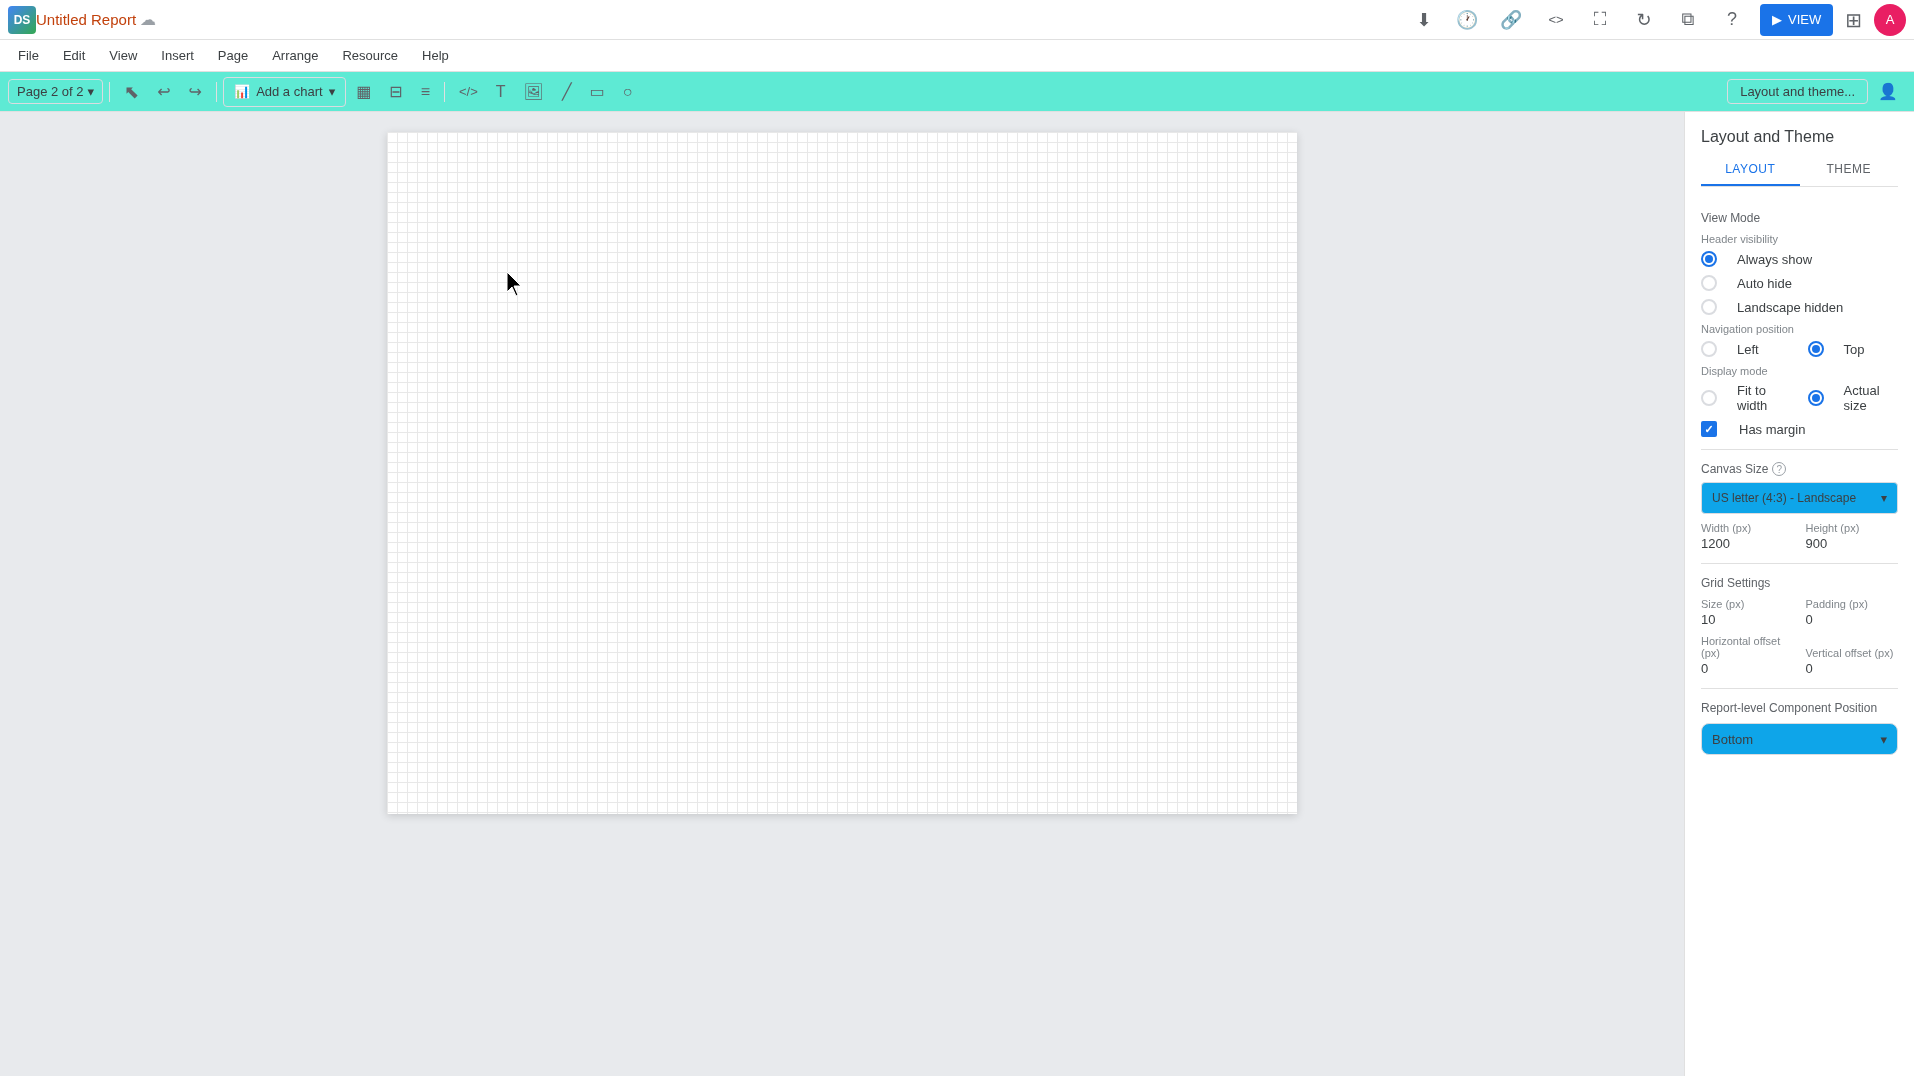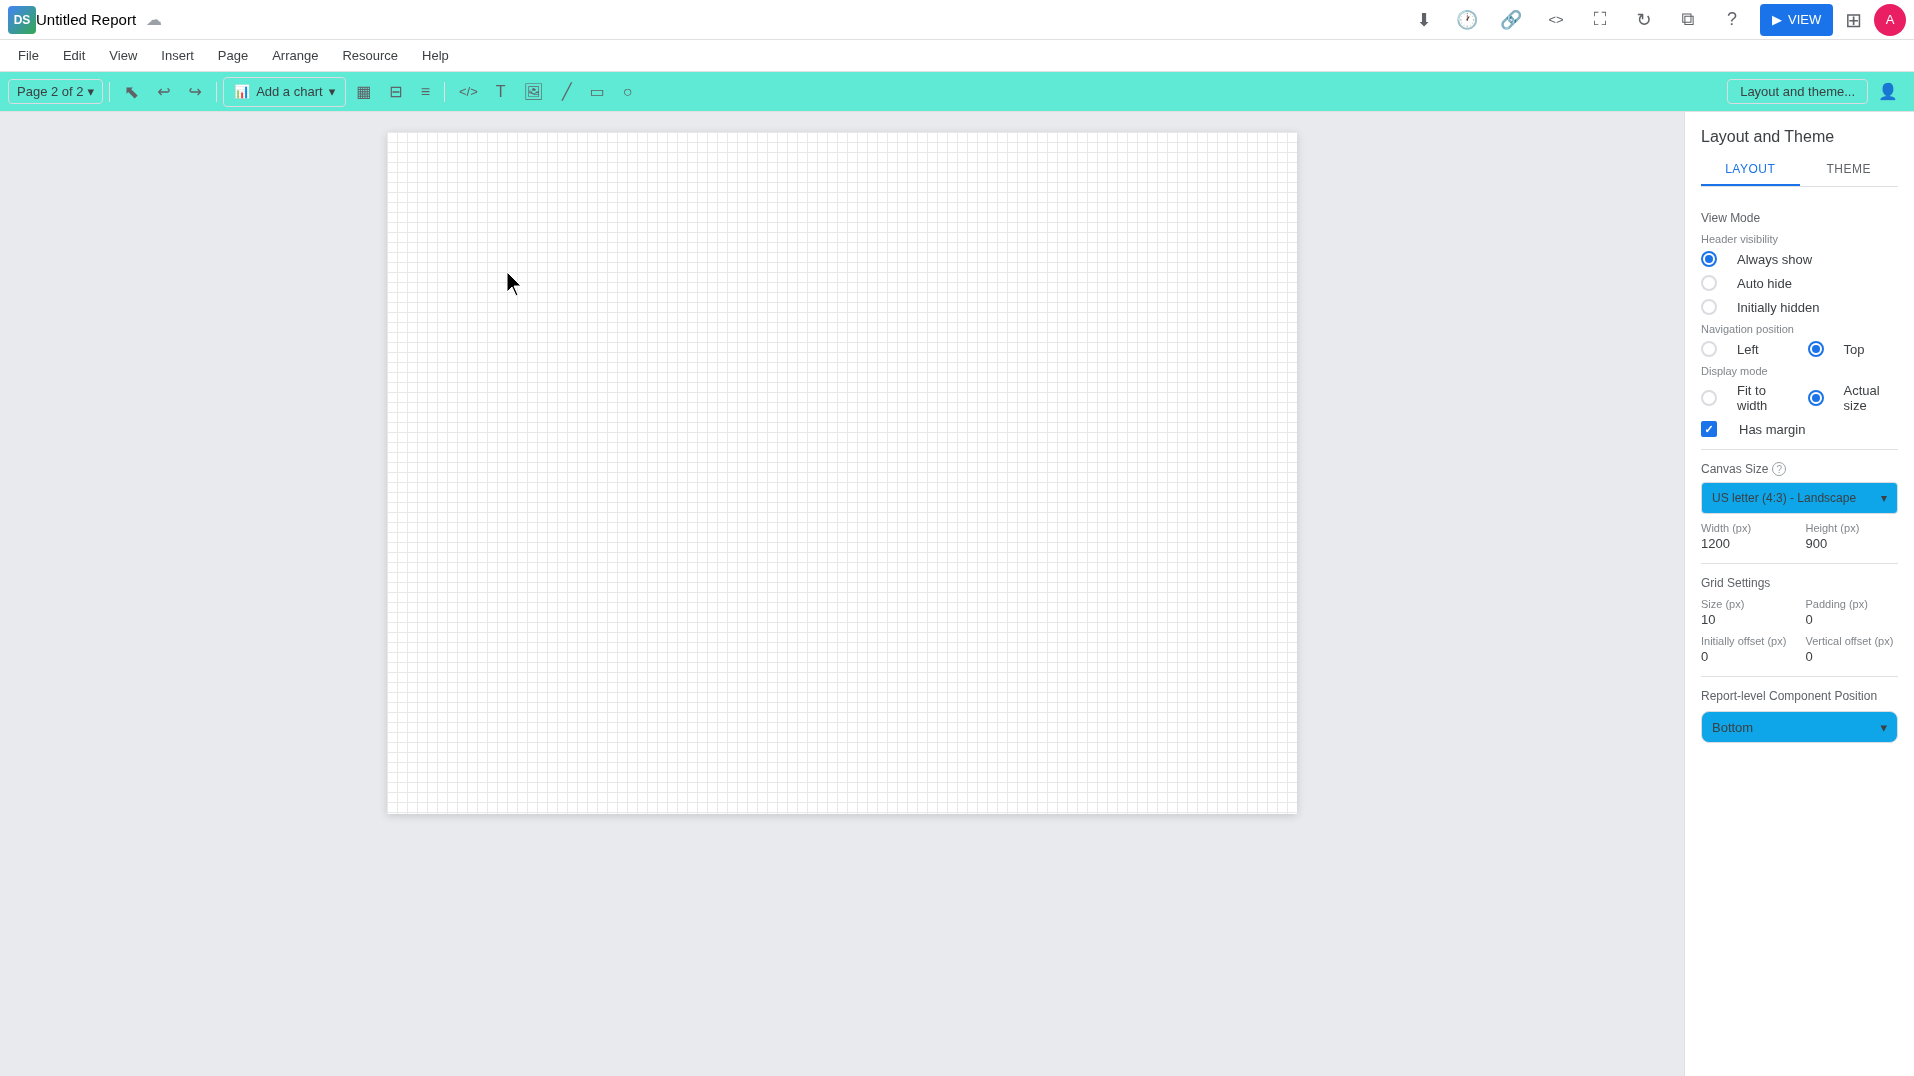--- a/index.html
+++ b/index.html
@@ -16,22 +16,22 @@
     }
     #app-logo {
       width: 28px; height: 28px;
       background: linear-gradient(135deg, #4285f4, #34a853);
       border-radius: 4px;
       display: flex; align-items: center; justify-content: center;
       color: white; font-size: 12px; font-weight: bold;
       flex-shrink: 0;
     }
     #report-title {
-      font-size: 15px; color: #000000; font-weight: 400;
-      margin-right: 10px;
+      font-size: 15px; color: #c2410c; font-weight: 400;
+      margin-right: 4px;
     }
     #cloud-icon { color: #9aa0a6; font-size: 16px; }
     .top-bar-spacer { flex: 1; }
     .top-bar-actions { display: flex; align-items: center; gap: 12px; }
     .top-bar-icon-btn {
       width: 32px; height: 32px;
       display: flex; align-items: center; justify-content: center;
       border-radius: 50%; cursor: pointer; color: #5f6368;
       background: none; border: none; font-size: 18px;
     }
@@ -398,21 +398,21 @@
         <div class="radio-item">
           <div class="radio-circle selected"></div>
           <span class="radio-label">Always show</span>
         </div>
         <div class="radio-item">
           <div class="radio-circle"></div>
           <span class="radio-label">Auto hide</span>
         </div>
         <div class="radio-item">
           <div class="radio-circle"></div>
-          <span class="radio-label">Initially hidden</span>
+          <span class="radio-label">Landscape hidden</span>
         </div>
       </div>
 
       <div class="panel-subsection-label">Navigation position</div>
       <div class="radio-row">
         <div class="radio-item">
           <div class="radio-circle"></div>
           <span class="radio-label">Left</span>
         </div>
         <div class="radio-item">
@@ -467,21 +467,21 @@
           <div class="field-label">Size (px)</div>
           <div class="field-value">10</div>
         </div>
         <div class="field-group">
           <div class="field-label">Padding (px)</div>
           <div class="field-value">0</div>
         </div>
       </div>
       <div class="two-col" style="margin-top:8px;">
         <div class="field-group">
-          <div class="field-label">Initially offset (px)</div>
+          <div class="field-label">Horizontal offset (px)</div>
           <div class="field-value">0</div>
         </div>
         <div class="field-group">
           <div class="field-label">Vertical offset (px)</div>
           <div class="field-value">0</div>
         </div>
       </div>
 
       <div class="panel-divider"></div>
 

